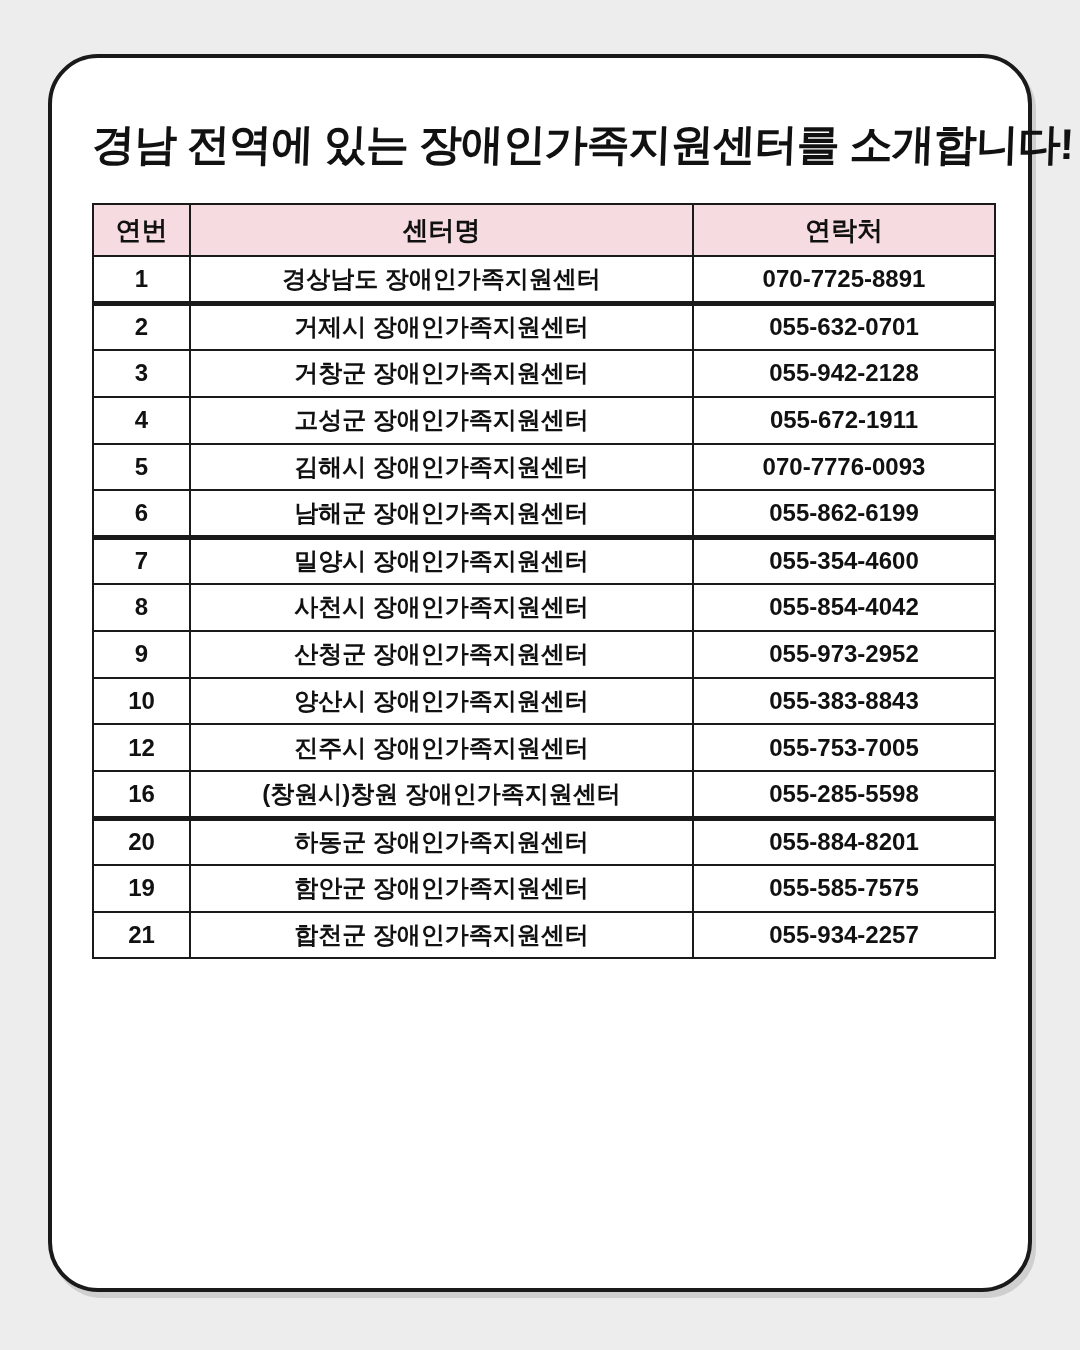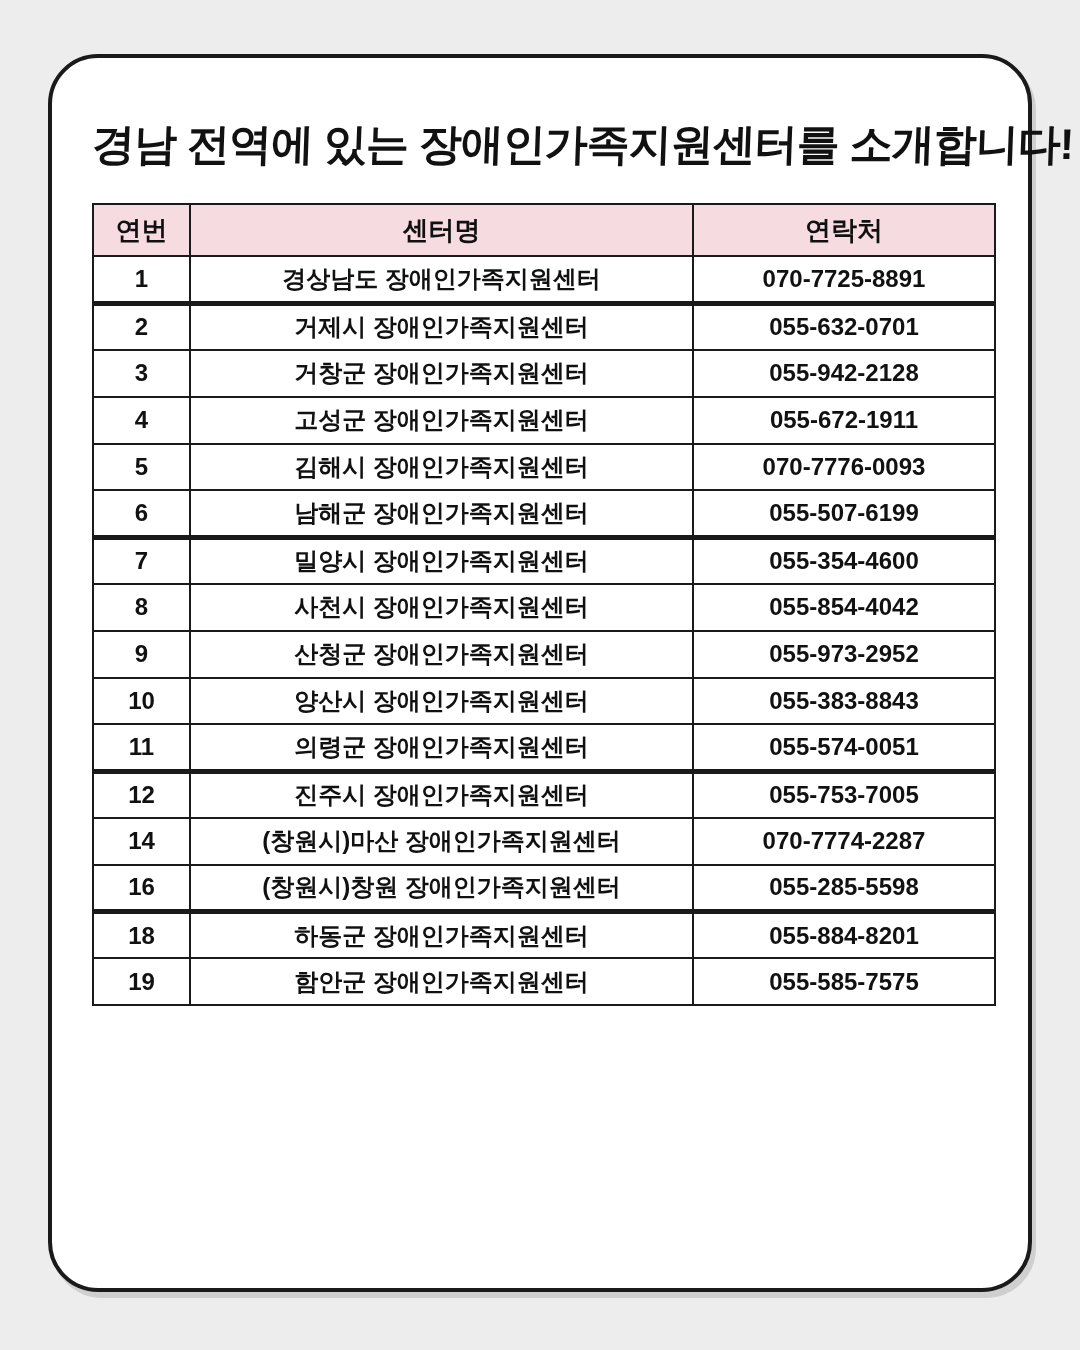--- a/index.html
+++ b/index.html
@@ -112,21 +112,21 @@
           <td>055-672-1911</td>
         </tr>
         <tr>
           <td>5</td>
           <td>김해시 장애인가족지원센터</td>
           <td>070-7776-0093</td>
         </tr>
         <tr class="group-end">
           <td>6</td>
           <td>남해군 장애인가족지원센터</td>
-          <td>055-507-6199</td>
+          <td>055-862-6199</td>
         </tr>
         <tr>
           <td>7</td>
           <td>밀양시 장애인가족지원센터</td>
           <td>055-354-4600</td>
         </tr>
         <tr>
           <td>8</td>
           <td>사천시 장애인가족지원센터</td>
           <td>055-854-4042</td>
@@ -134,45 +134,40 @@
         <tr>
           <td>9</td>
           <td>산청군 장애인가족지원센터</td>
           <td>055-973-2952</td>
         </tr>
         <tr>
           <td>10</td>
           <td>양산시 장애인가족지원센터</td>
           <td>055-383-8843</td>
         </tr>
-        <tr class="group-end">
-          <td>11</td>
-          <td>의령군 장애인가족지원센터</td>
-          <td>055-574-0051</td>
-        </tr>
         <tr>
           <td>12</td>
           <td>진주시 장애인가족지원센터</td>
           <td>055-753-7005</td>
-        </tr>
-        <tr>
-          <td>14</td>
-          <td>(창원시)마산 장애인가족지원센터</td>
-          <td>070-7774-2287</td>
         </tr>
         <tr class="group-end">
           <td>16</td>
           <td>(창원시)창원 장애인가족지원센터</td>
           <td>055-285-5598</td>
         </tr>
         <tr>
-          <td>18</td>
+          <td>20</td>
           <td>하동군 장애인가족지원센터</td>
           <td>055-884-8201</td>
         </tr>
         <tr>
           <td>19</td>
           <td>함안군 장애인가족지원센터</td>
           <td>055-585-7575</td>
         </tr>
+        <tr>
+          <td>21</td>
+          <td>합천군 장애인가족지원센터</td>
+          <td>055-934-2257</td>
+        </tr>
       </tbody>
   </table>
 </div>
 
 </body></html>

